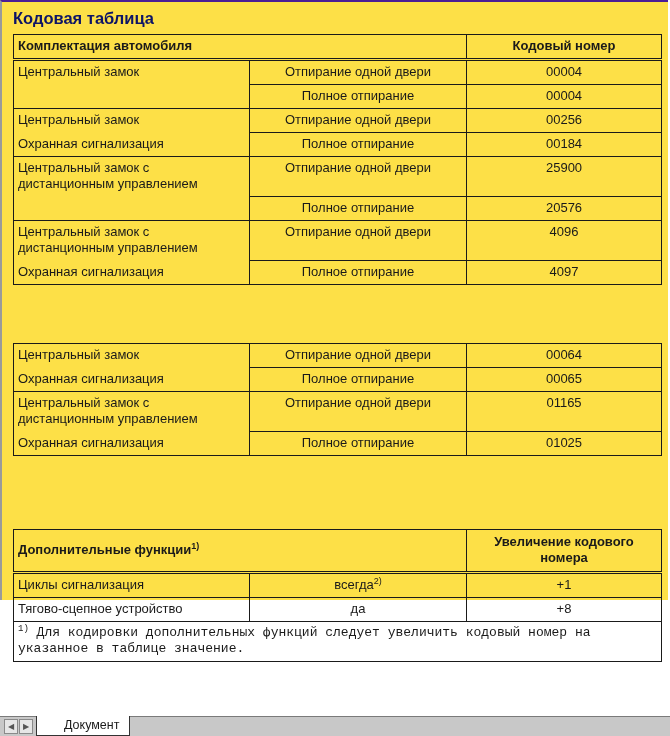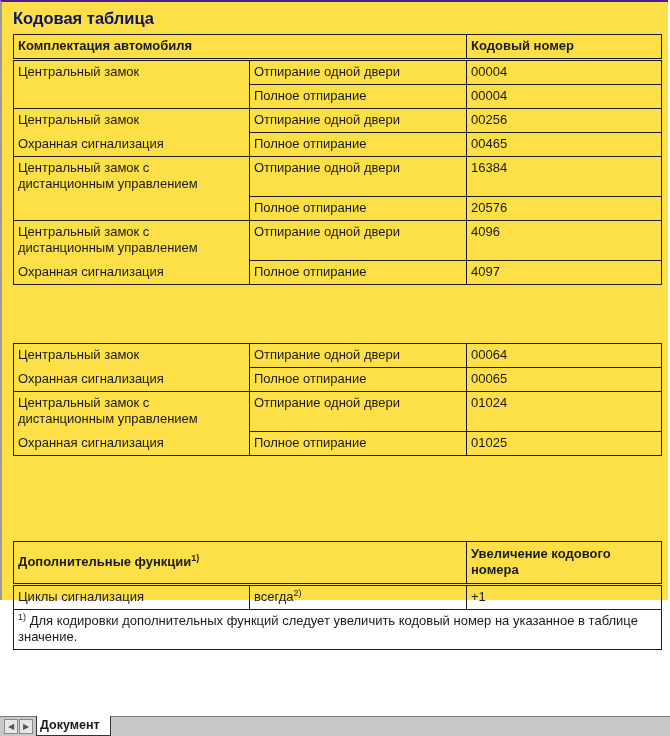--- a/index.html
+++ b/index.html
@@ -21,44 +21,44 @@
     position: absolute; left: 11px; width: 648px;
     border-collapse: collapse; table-layout: fixed;
   }
   table.ct td {
     border: 1px solid #1a1a1a; padding: 3px 4px 4px 4px;
     vertical-align: top; line-height: 16px; font-size: 13px;
   }
   table.ct tr.head td {
     font-weight: bold; border-bottom: 3px double #1a1a1a; vertical-align: middle;
   }
-  table.ct td.c { text-align: left; }
+  table.ct td.c { text-align: center; }
   table.ct td.noline-b { border-bottom: none; }
   table.ct td.noline-t { border-top: none; }
   .col1 { width: 236px; }
   .col2 { width: 217px; }
   .col3 { width: 195px; }
   sup { font-size: 9px; line-height: 0; vertical-align: super; }
-  .note td { padding: 5px 4px 5px 4px; }
+  .note td { padding: 5px 4px 5px 4px; font-family: Liberation Mono, monospace; }
   .red { color: #d0131b; }
   .t1 { top: 32px; }
   .t2 { top: 341px; }
-  .t3 { top: 527px; margin-top: 12px; }
+  .t3 { top: 527px; }
   .tabbar {
     position: absolute; left: 0; top: 716px; width: 670px; height: 20px;
     background: #c8c8c8; border-top: 1px solid #7a7a7a; box-sizing: border-box;
   }
   .navbtn {
     position: absolute; top: 2px; width: 14px; height: 15px;
     background: #e6e6e6; border: 1px solid #8a8a8a; box-sizing: border-box;
     font-size: 8px; line-height: 13px; text-align: center; color: #555;
   }
   .tab {
-    position: absolute; left: 36px; top: -1px; height: 19px; padding: 0 10px 0 3px;
-    background: #ffffff; font-weight: bold; font-size: 12.5px; line-height: 18px;
+    position: absolute; left: 36px; top: -1px; height: 19px; padding: 0 10px 0 27px;
+    background: #ffffff; font-weight: normal; font-size: 12.5px; line-height: 18px;
     border-left: 1px solid #333; border-right: 1px solid #333; border-bottom: 1px solid #333;
     transform: skewX(0deg);
   }
 </style>
 </head>
 <body>
 
 <div class="frame">
   <div class="title">Кодовая таблица</div>
 
@@ -83,26 +83,26 @@
       <td class="c">00004</td>
     </tr>
     <tr>
       <td class="noline-b">Центральный замок</td>
       <td class="c">Отпирание одной двери</td>
       <td class="c">00256</td>
     </tr>
     <tr>
       <td class="noline-t">Охранная сигнализация</td>
       <td class="c">Полное отпирание</td>
-      <td class="c">00465</td>
+      <td class="c">00184</td>
     </tr>
     <tr>
       <td rowspan="2">Центральный замок с дистанционным управлением</td>
       <td class="c" style="height:32px">Отпирание одной двери</td>
-      <td class="c">16384</td>
+      <td class="c">25900</td>
     </tr>
     <tr>
       <td class="c">Полное отпирание</td>
       <td class="c">20576</td>
     </tr>
     <tr>
       <td class="noline-b">Центральный замок с дистанционным управлением</td>
       <td class="c" style="height:32px">Отпирание одной двери</td>
       <td class="c">4096</td>
     </tr>
@@ -127,21 +127,21 @@
       <td class="c">00064</td>
     </tr>
     <tr>
       <td class="noline-t">Охранная сигнализация</td>
       <td class="c">Полное отпирание</td>
       <td class="c">00065</td>
     </tr>
     <tr>
       <td class="noline-b">Центральный замок с дистанционным управлением</td>
       <td class="c" style="height:32px">Отпирание одной двери</td>
-      <td class="c">01024</td>
+      <td class="c">01165</td>
     </tr>
     <tr>
       <td class="noline-t">Охранная сигнализация</td>
       <td class="c">Полное отпирание</td>
       <td class="c">01025</td>
     </tr>
   </tbody>
     </table>
 
   <table class="ct t3">
@@ -153,20 +153,25 @@
     <tbody>
         <tr class="head">
       <td colspan="2" style="height:34px"><span>Дополнительные функции</span><sup>1)</sup></td>
       <td class="c">Увеличение кодового номера</td>
     </tr>
     <tr>
       <td>Циклы сигнализация</td>
       <td class="c"><span>всегда</span><sup>2)</sup></td>
       <td class="c">+1</td>
     </tr>
+    <tr>
+      <td>Тягово-сцепное устройство</td>
+      <td class="c">да</td>
+      <td class="c">+8</td>
+    </tr>
     <tr class="note">
       <td colspan="3"><sup>1)</sup><span> Для кодировки дополнительных функций следует увеличить кодовый номер на указанное в таблице значение.</span></td>
     </tr>
   </tbody>
     </table>
 </div>
 
 <div class="tabbar">
   <div class="navbtn" style="left:4px"><span>◀</span></div>
   <div class="navbtn" style="left:19px"><span>▶</span></div>

